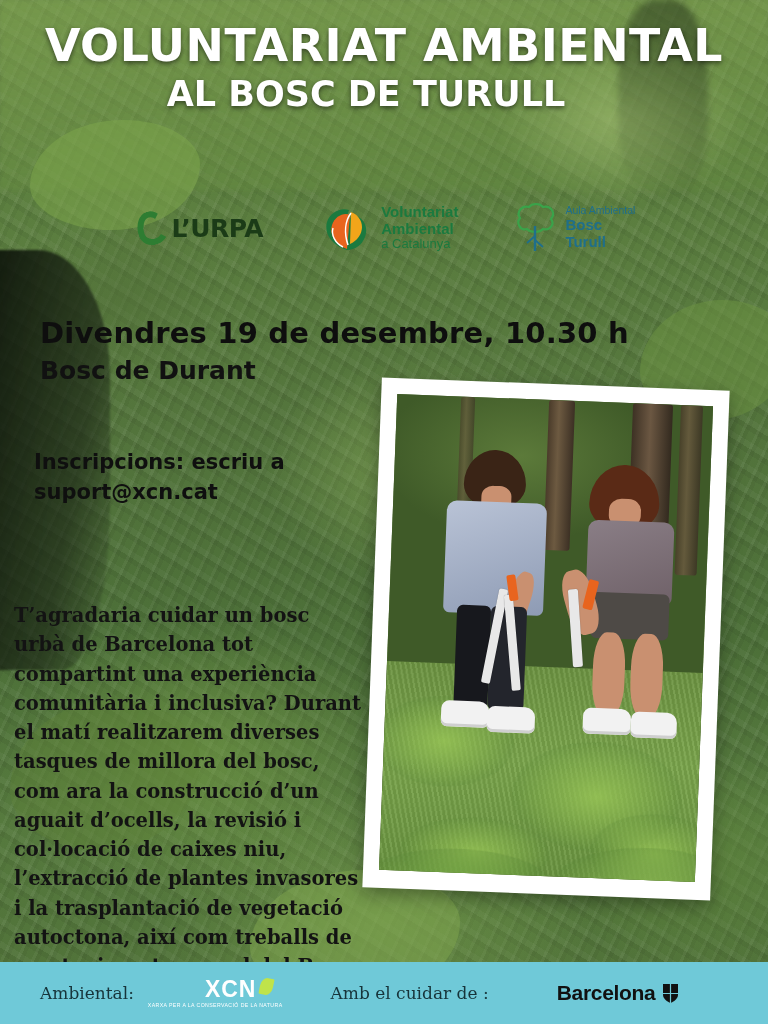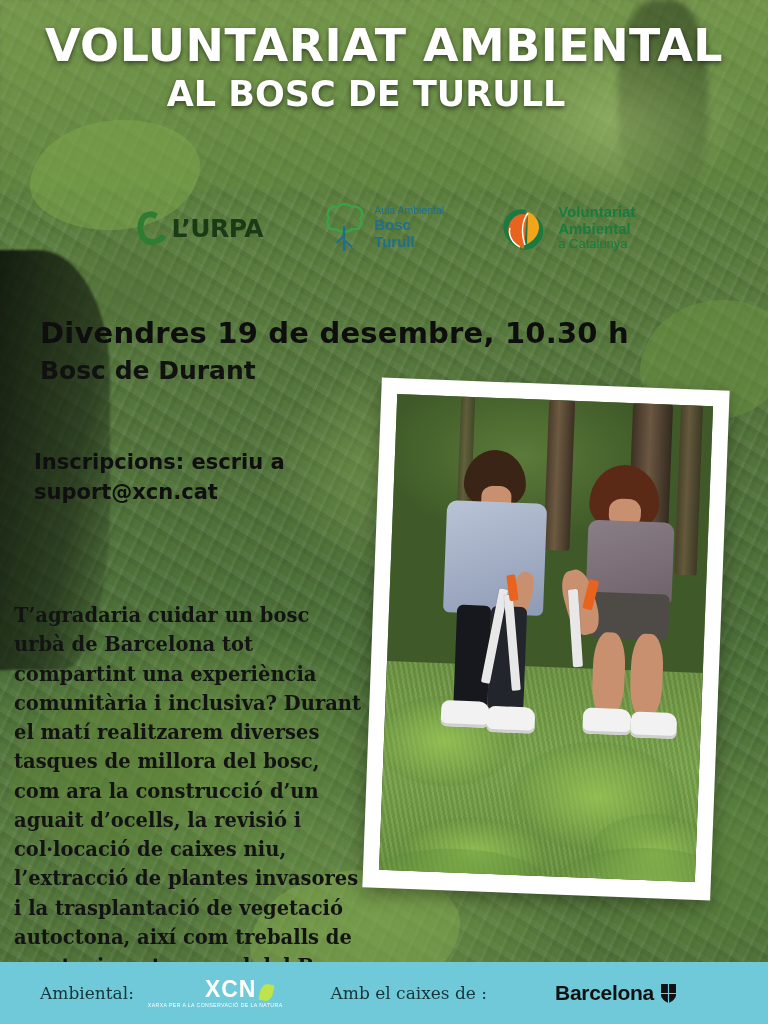--- a/index.html
+++ b/index.html
@@ -262,21 +262,21 @@
     font-size: 17px;
     color: #17343a;
   }
   .xcn { display: flex; flex-direction: column; align-items: center; line-height: 1; }
   .xcn-main {
     font-family: "Liberation Sans", sans-serif;
     font-weight: bold;
     font-size: 23px;
     color: #ffffff;
     letter-spacing: 1px;
-    display: flex; align-items: flex-end; gap: 4px; margin-left: 48px;
+    display: flex; align-items: flex-start; gap: 4px; margin-left: 48px;
   }
   .xcn-leaf {
     width: 13px; height: 17px;
     background: #bfe34a;
     border-radius: 50% 8% 50% 8%;
     transform: rotate(12deg);
   }
   .xcn-sub {
     font-family: "Liberation Sans", sans-serif;
     font-size: 5.2px;
@@ -317,51 +317,51 @@
     <div class="head-l2">AL BOSC DE TURULL</div>
   </div>
 
   <div class="logos">
 
     <div class="logo urpa">
       <div class="urpa-mark">
           <div class="hook"></div>
         </div>
       <div class="urpa-text">L’URPA</div>
-    </div>
-
-    <div class="logo aula">
-      <div class="aula-mark">
-        <svg width="46" height="52" viewBox="0 0 46 52" aria-hidden="true">
-          <path d="M8 16 C4 10 10 3 17 5 C20 1 28 1 31 5 C39 3 44 11 39 17 C43 22 38 29 31 27 C27 31 19 31 15 27 C8 29 4 21 8 16 Z" fill="none" stroke="#3aa34a" stroke-width="2.2"></path>
-          <path d="M23 24 L23 49" stroke="#1f6f8b" stroke-width="2.4" fill="none"></path>
-          <path d="M23 34 L15 41 M23 38 L31 45" stroke="#1f6f8b" stroke-width="1.8" fill="none"></path>
-        </svg>
-      </div>
-      <div class="aula-text">
-        <div class="aula-t1">Aula Ambiental</div>
-        <div class="aula-t2">Bosc</div>
-        <div class="aula-t3">Turull</div>
-      </div>
     </div>
 
     <div class="logo vol">
       <div class="vol-mark">
         <svg width="52" height="50" viewBox="0 0 52 50" aria-hidden="true">
           <path d="M26 47 C10 42 3 30 6 19 C9 9 20 4 28 7 L24 19 L33 12 C42 14 48 24 44 34 C41 42 34 47 26 47 Z" fill="#1b7a3f"></path>
           <path d="M26 46 C14 42 8 31 11 22 C14 13 23 9 29 12" fill="#e8641e"></path>
           <path d="M30 9 C36 11 41 17 41 24 C41 31 36 38 29 41" fill="#f2a51a"></path>
           <path d="M22 44 C14 40 10 32 12 25" fill="none" stroke="#ffffff" stroke-width="1.4"></path>
           <path d="M30 10 C24 18 23 30 27 42" fill="none" stroke="#ffffff" stroke-width="1.6"></path>
         </svg>
       </div>
       <div class="vol-text">
         <div class="vol-t1">Voluntariat</div>
         <div class="vol-t2">Ambiental</div>
         <div class="vol-t3">a Catalunya</div>
+      </div>
+    </div>
+
+    <div class="logo aula">
+      <div class="aula-mark">
+        <svg width="46" height="52" viewBox="0 0 46 52" aria-hidden="true">
+          <path d="M8 16 C4 10 10 3 17 5 C20 1 28 1 31 5 C39 3 44 11 39 17 C43 22 38 29 31 27 C27 31 19 31 15 27 C8 29 4 21 8 16 Z" fill="none" stroke="#3aa34a" stroke-width="2.2"></path>
+          <path d="M23 24 L23 49" stroke="#1f6f8b" stroke-width="2.4" fill="none"></path>
+          <path d="M23 34 L15 41 M23 38 L31 45" stroke="#1f6f8b" stroke-width="1.8" fill="none"></path>
+        </svg>
+      </div>
+      <div class="aula-text">
+        <div class="aula-t1">Aula Ambiental</div>
+        <div class="aula-t2">Bosc</div>
+        <div class="aula-t3">Turull</div>
       </div>
     </div>
 
   </div>
 
   <div class="date-block">
     <div class="date-line">Divendres 19 de desembre, 10.30 h</div>
     <div class="place-line">Bosc de Durant</div>
   </div>
 
@@ -425,21 +425,21 @@
     <div class="foot-label">Ambiental:</div>
 
     <div class="xcn">
       <div class="xcn-main">
         <span>XCN</span>
         <span class="xcn-leaf"></span>
       </div>
       <div class="xcn-sub">XARXA PER A LA CONSERVACIÓ DE LA NATURA</div>
     </div>
 
-    <div class="foot-label" style="margin-left:34px;">Amb el caixes de :</div>
+    <div class="foot-label" style="margin-left:34px;">Amb el cuidar de :</div>
 
     <div class="bcn">
       <div class="bcn-text">Barcelona</div>
       <div class="bcn-shield">
         <svg width="17" height="21" viewBox="0 0 17 21" aria-hidden="true">
           <path d="M1 1 H16 V12 C16 17 8.5 20 8.5 20 C8.5 20 1 17 1 12 Z" fill="#111"></path>
           <path d="M8.5 1 V20 M1 10.5 H16" stroke="#6fc9d8" stroke-width="1.2"></path>
         </svg>
       </div>
     </div>

